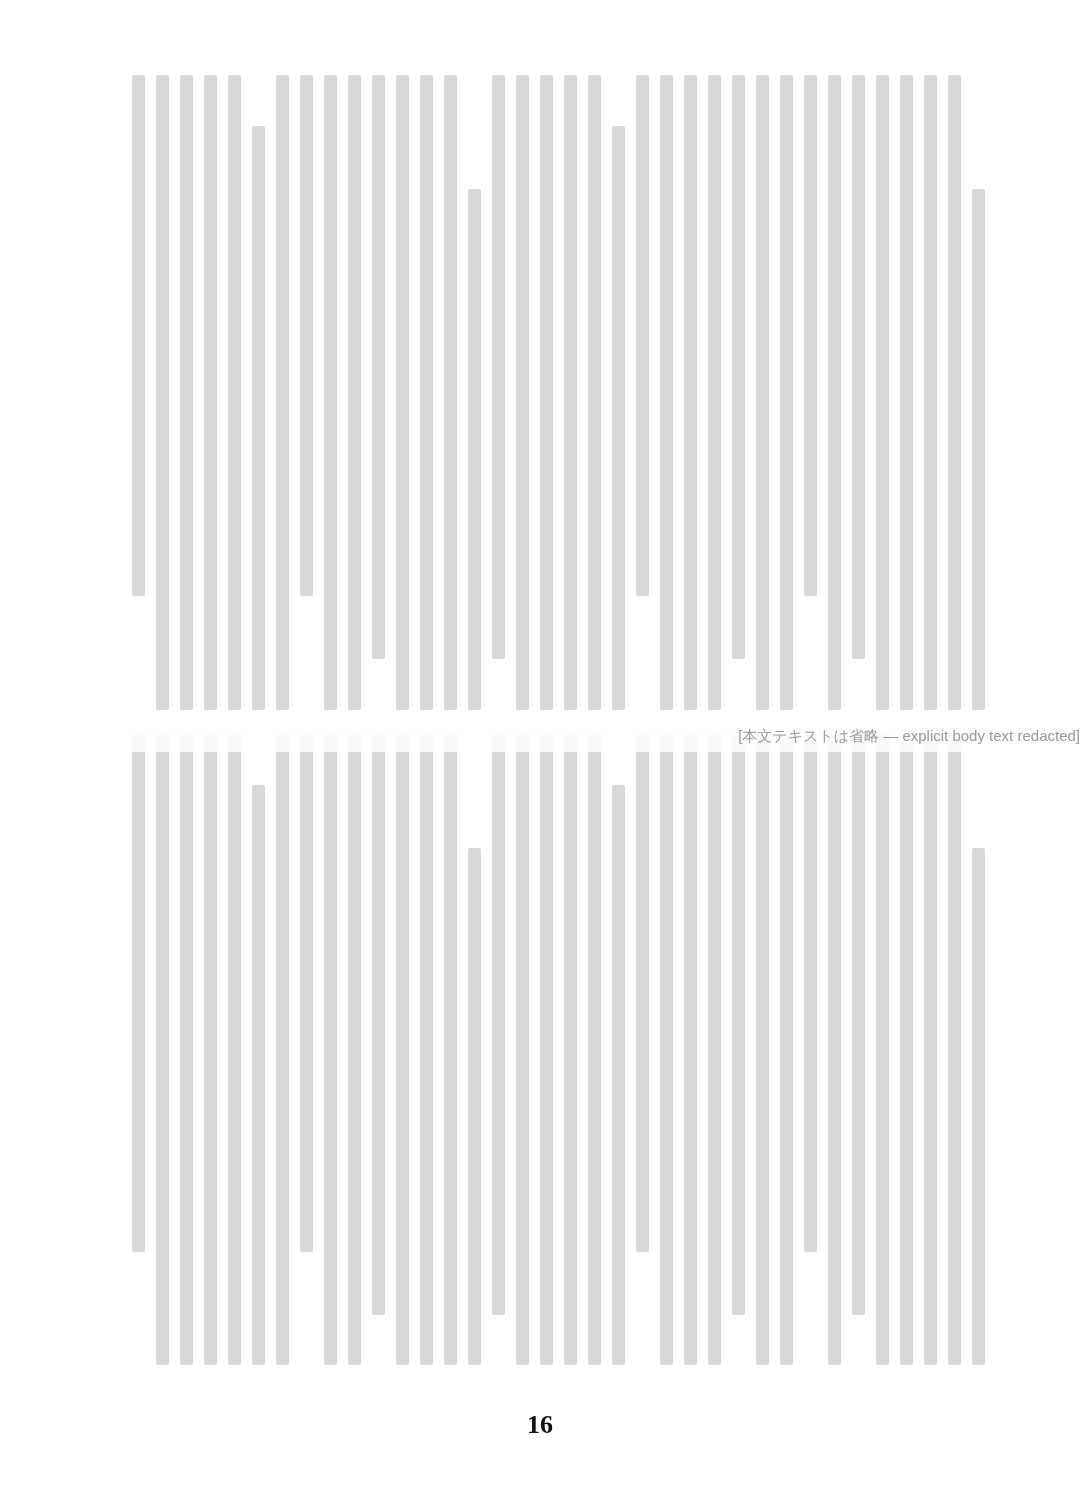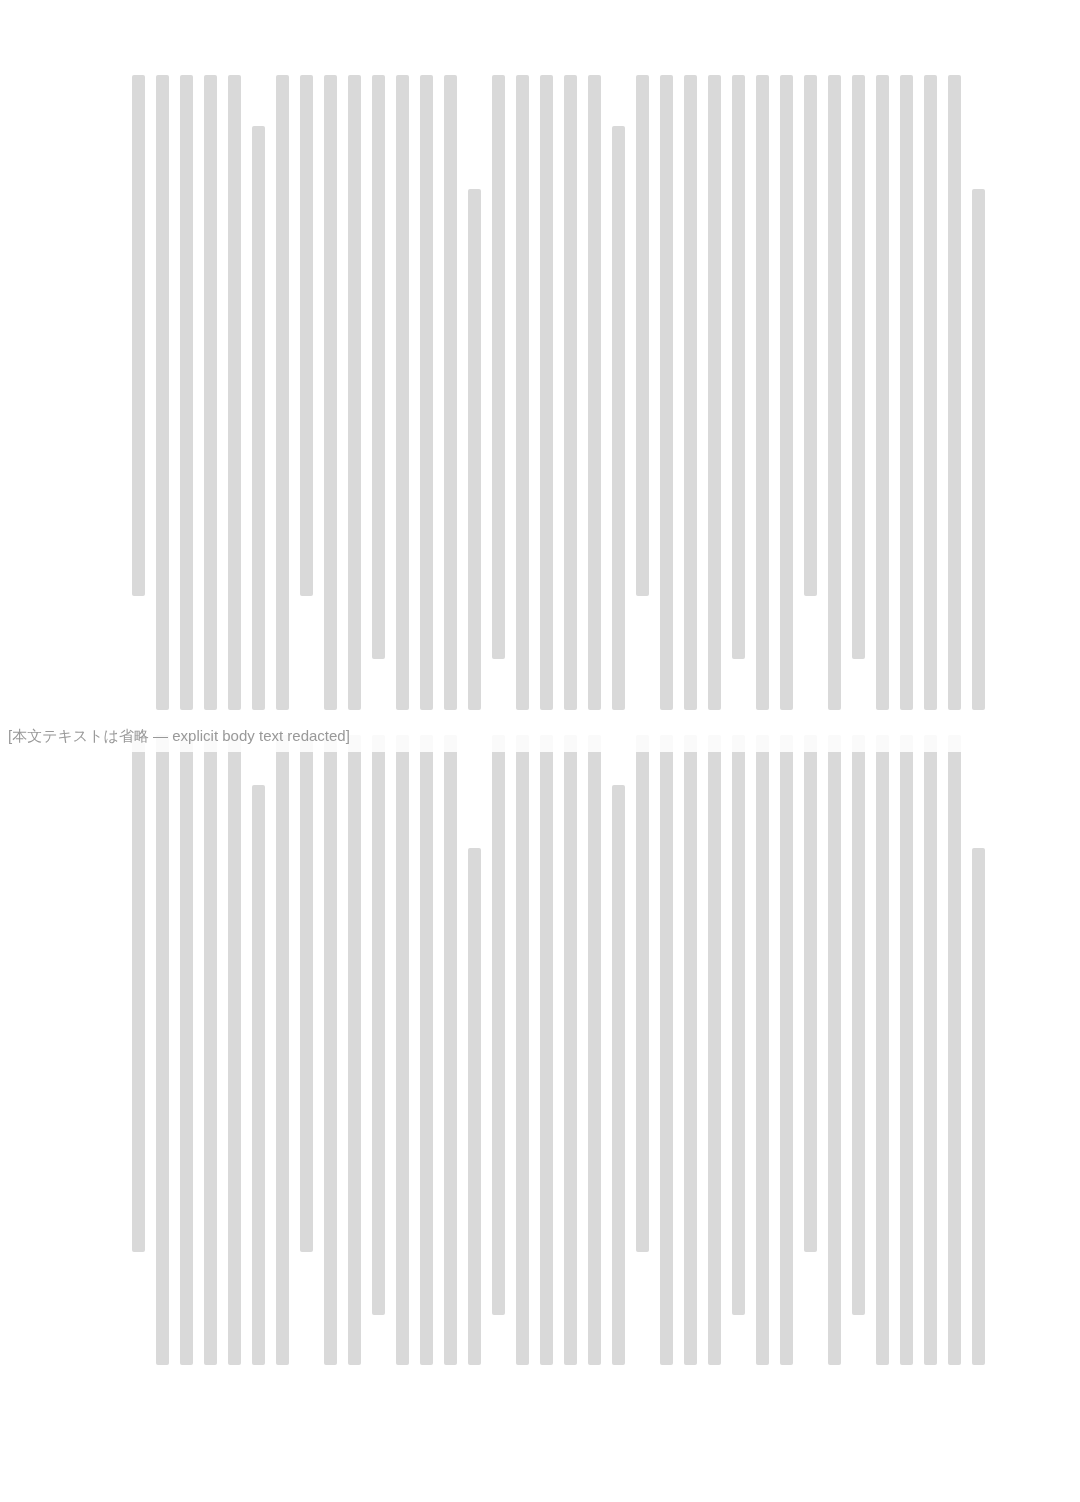--- a/index.html
+++ b/index.html
@@ -3,23 +3,23 @@
 <meta charset="utf-8">
 <style>
   html,body{margin:0;padding:0;background:#e8e8e8;}
   .page{position:relative;width:1080px;height:1502px;background:#ffffff;margin:0 auto;
         font-family:"Liberation Serif",serif;overflow:hidden;}
   .text-band{position:absolute;left:95px;right:95px;display:flex;flex-direction:row-reverse;
              justify-content:flex-start;gap:11px;}
   .band-top{top:75px;height:635px;}
   .band-bottom{top:735px;height:630px;}
   .col{width:13px;background:#d9d9d9;border-radius:2px;flex:0 0 auto;}
-  .redact-note{position:absolute;top:48%;left:0;right:0;text-align:left;
+  .redact-note{position:absolute;top:48%;left:0;right:0;text-align:right;
                font-family:"Liberation Sans",sans-serif;font-size:15px;color:#999;
-               background:rgba(255,255,255,.85);padding:6px 8px;}
+               background:rgba(255,255,255,.85);padding:6px 0;}
   .page-number{position:absolute;bottom:62px;left:0;right:0;text-align:center;
                font-size:26px;font-weight:bold;color:#111;}
 </style>
 </head>
 <body>
 
 <div class="page">
   <div class="text-band band-top" id="band-top">
       <div class="col" style="height: 82%; align-self: flex-end;"></div>
       <div class="col" style="height: 100%; align-self: flex-start;"></div>
@@ -90,13 +90,14 @@
       <div class="col" style="height: 82%; align-self: flex-start;"></div>
       <div class="col" style="height: 100%; align-self: flex-start;"></div>
       <div class="col" style="height: 92%; align-self: flex-end;"></div>
       <div class="col" style="height: 100%; align-self: flex-start;"></div>
       <div class="col" style="height: 100%; align-self: flex-start;"></div>
       <div class="col" style="height: 100%; align-self: flex-end;"></div>
       <div class="col" style="height: 100%; align-self: flex-start;"></div>
       <div class="col" style="height: 82%; align-self: flex-start;"></div>
     </div>
   <div class="redact-note">[本文テキストは省略 — explicit body text redacted]</div>
+  <div class="page-number">16</div>
 </div>
 
 </body></html>

